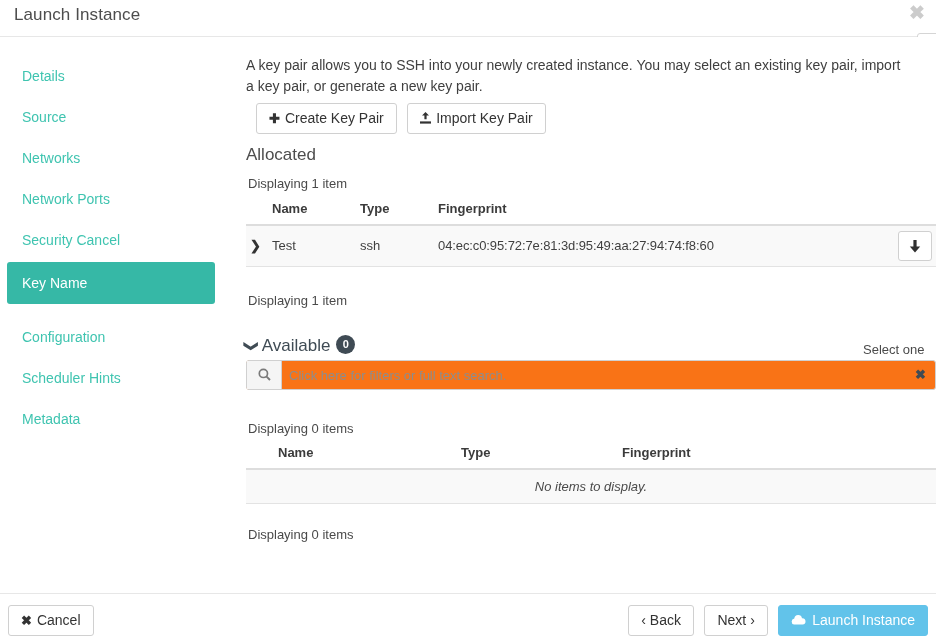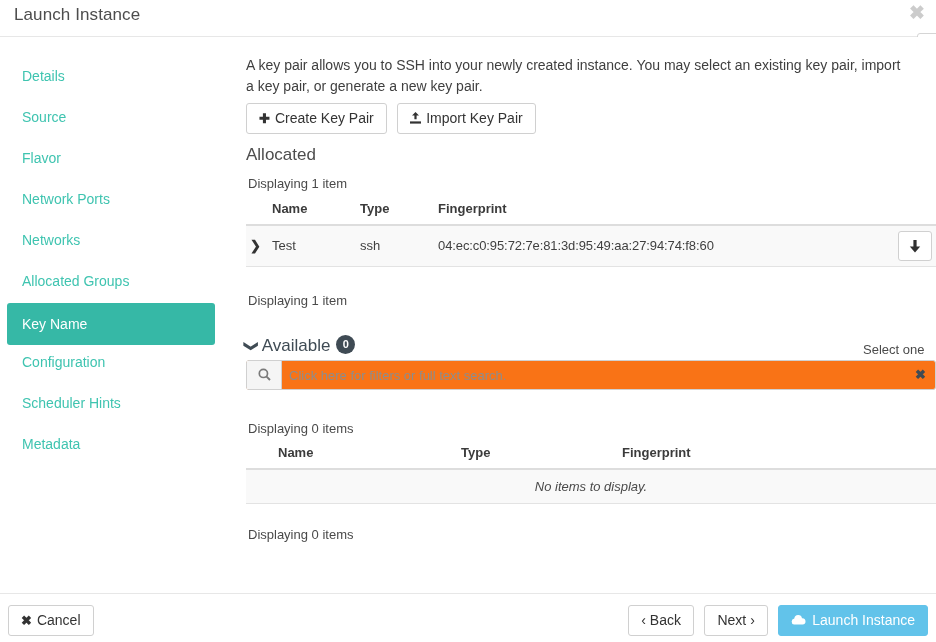--- a/index.html
+++ b/index.html
@@ -91,21 +91,21 @@
     width: 714px; height: 556px;
     background: #ffffff;
     overflow: hidden;
   }
   .helptext {
     position: absolute; left: 24px; top: 18px;
     width: 660px;
     font-size: 14px; line-height: 21px; color: #3f3f3f;
   }
   .btn-row {
-    position: absolute; left: 24px; top: 66px;
+    position: absolute; left: 34px; top: 66px;
   }
   .btn {
     display: inline-block;
     border: 1px solid #d0d0d0;
     background: #ffffff;
     border-radius: 3px;
     font-size: 14px;
     color: #333333;
     padding: 6px 12px 7px;
     cursor: pointer;
@@ -268,26 +268,25 @@
     <div class="close-icon">✖</div>
   </div>
 
   <div class="edge-widget">
     <div class="badge-circle"></div>
   </div>
 
   <div class="wizard-nav">
     <div class="nav-item" style="margin-top:24px">Details</div>
     <div class="nav-item" style="margin-top:10px">Source</div>
-    <div class="nav-item" style="margin-top:10px">Flavor</div>
+    <div class="nav-item" style="margin-top:10px">Networks</div>
     <div class="nav-item" style="margin-top:10px">Network Ports</div>
-    <div class="nav-item" style="margin-top:10px">Networks</div>
-    <div class="nav-item" style="margin-top:10px">Allocated Groups</div>
+    <div class="nav-item" style="margin-top:10px">Security Cancel</div>
     <div class="nav-item active" style="margin-top:6px">Key Name</div>
-    <div class="nav-item" style="margin-top:2px">Configuration</div>
+    <div class="nav-item" style="margin-top:18px">Configuration</div>
     <div class="nav-item" style="margin-top:10px">Scheduler Hints</div>
     <div class="nav-item" style="margin-top:10px">Metadata</div>
   </div>
 
   <div class="wizard-main">
 
     <div class="helptext">A key pair allows you to SSH into your newly created instance. You may select an existing key pair, import a key pair, or generate a new key pair.</div>
 
     <div class="btn-row">
       <span class="btn"><span class="gi">✚</span><span>Create Key Pair</span></span>

